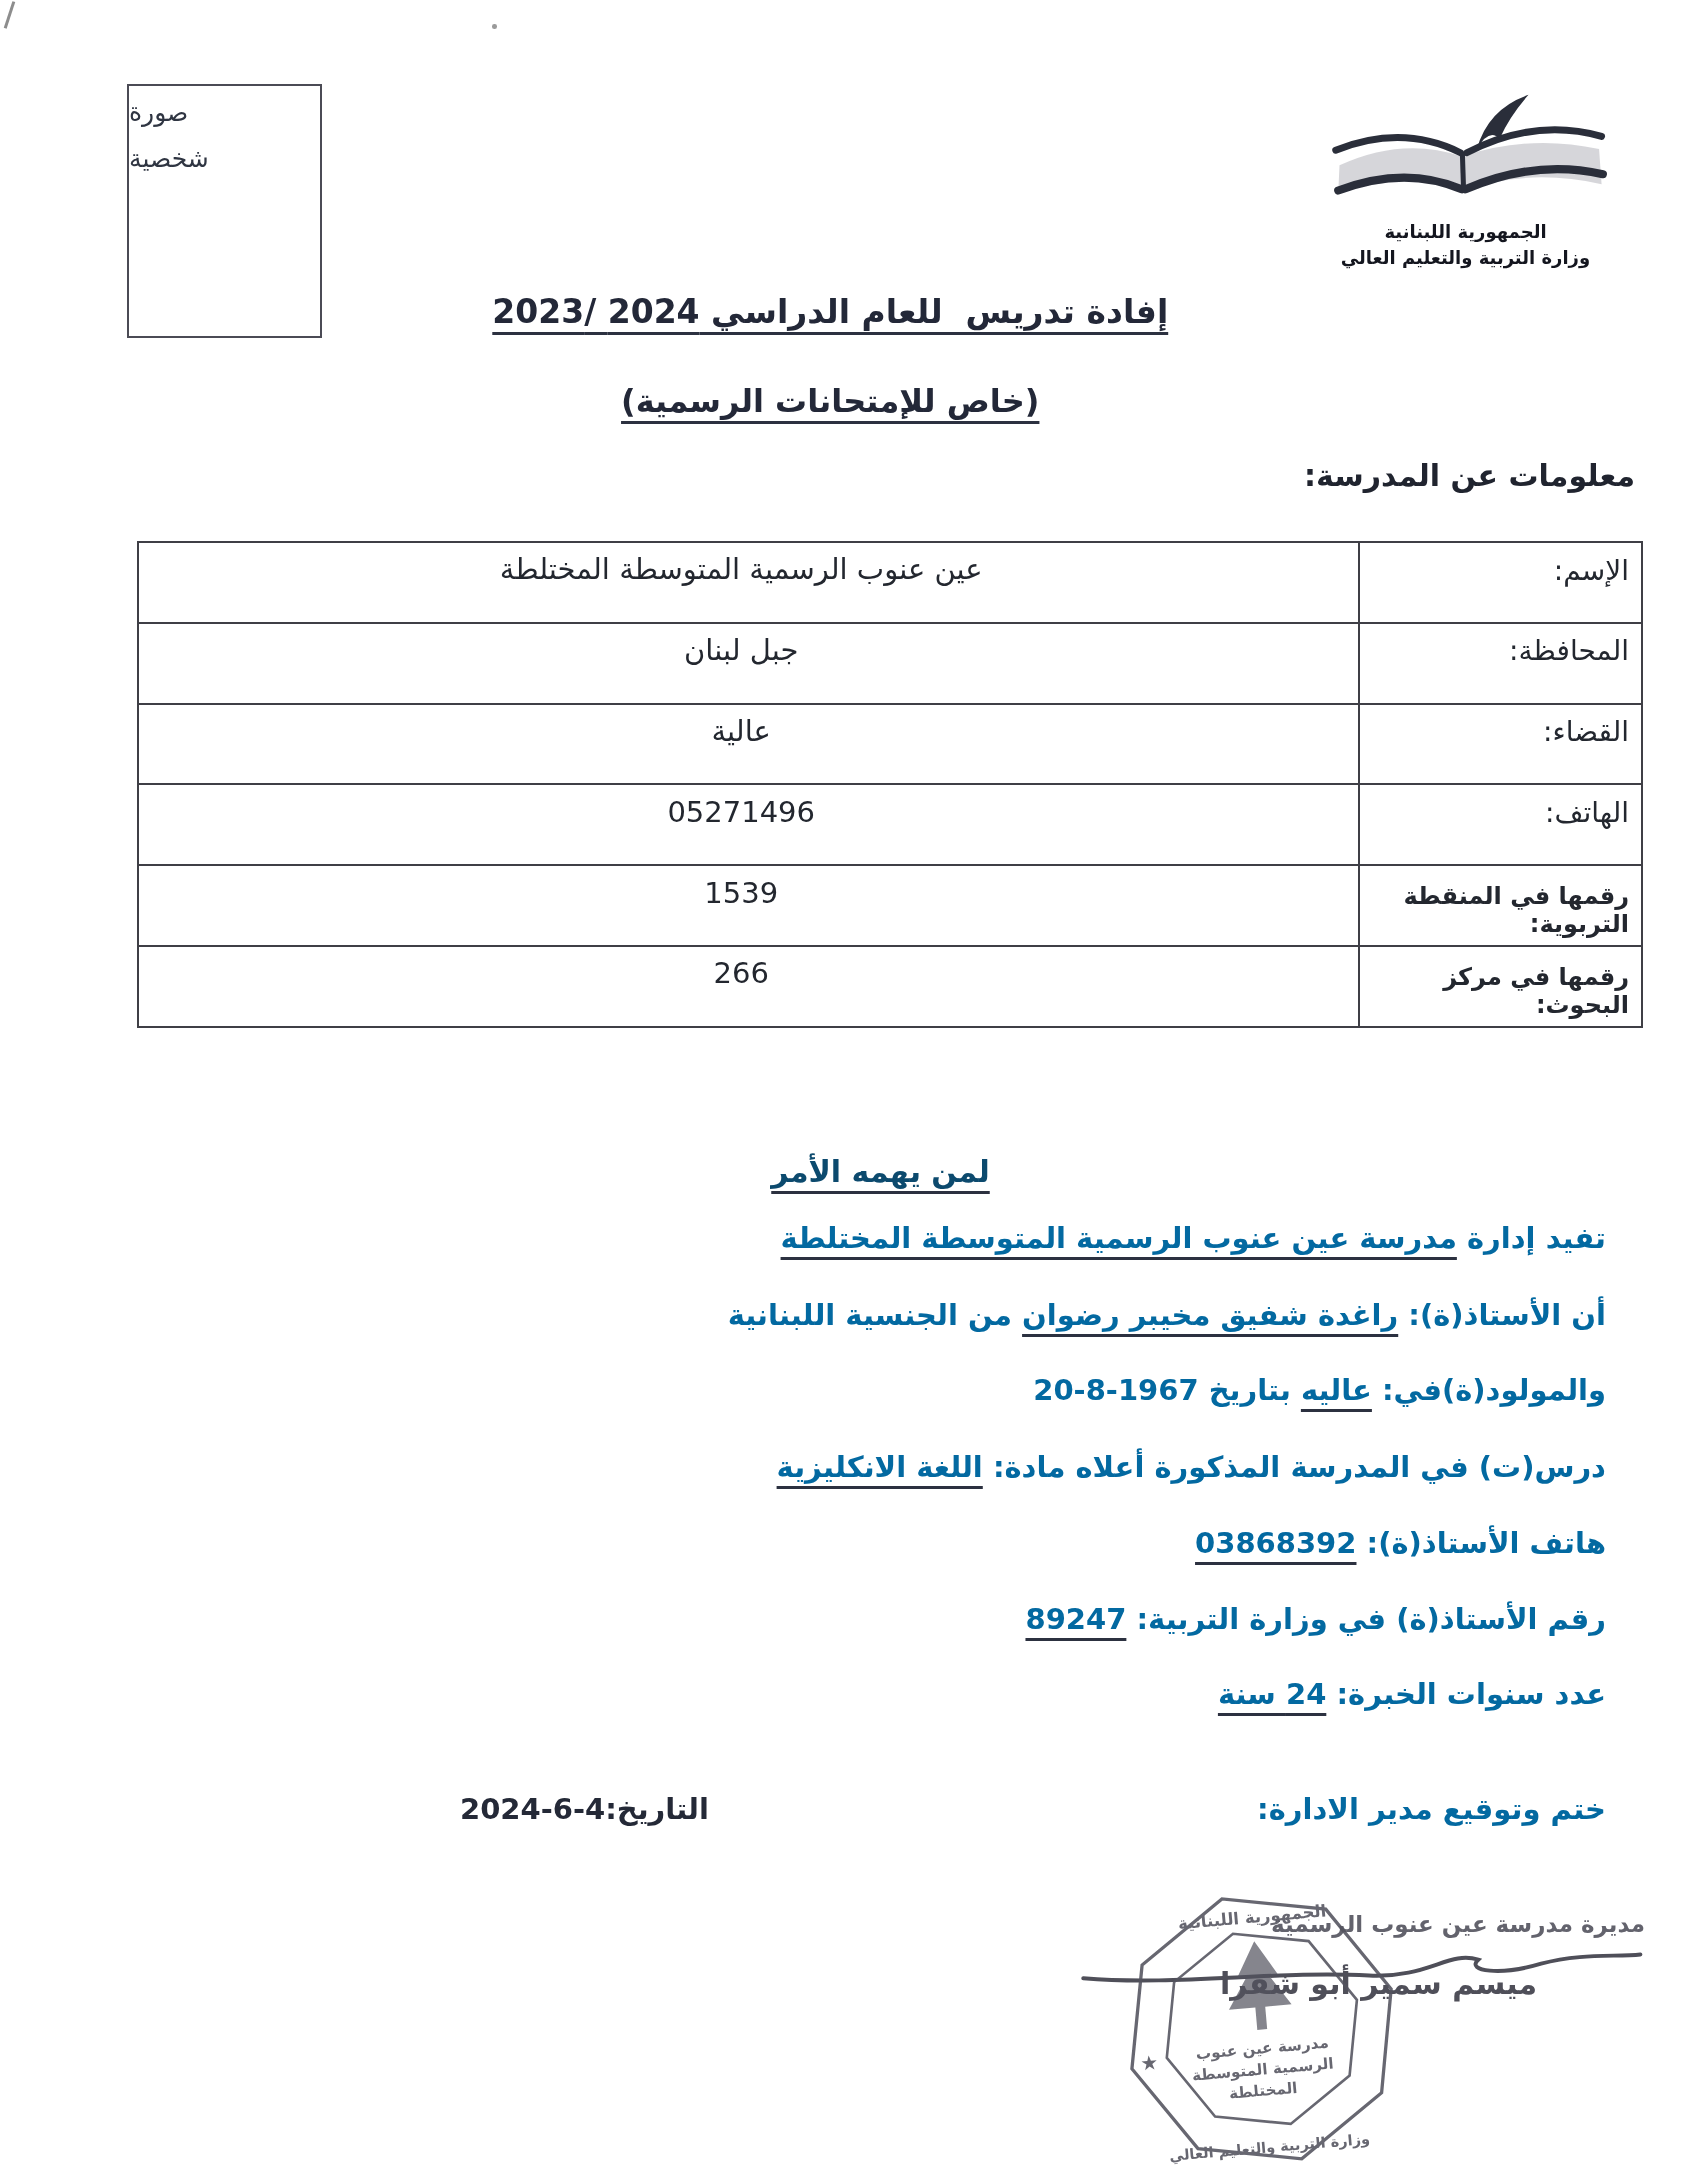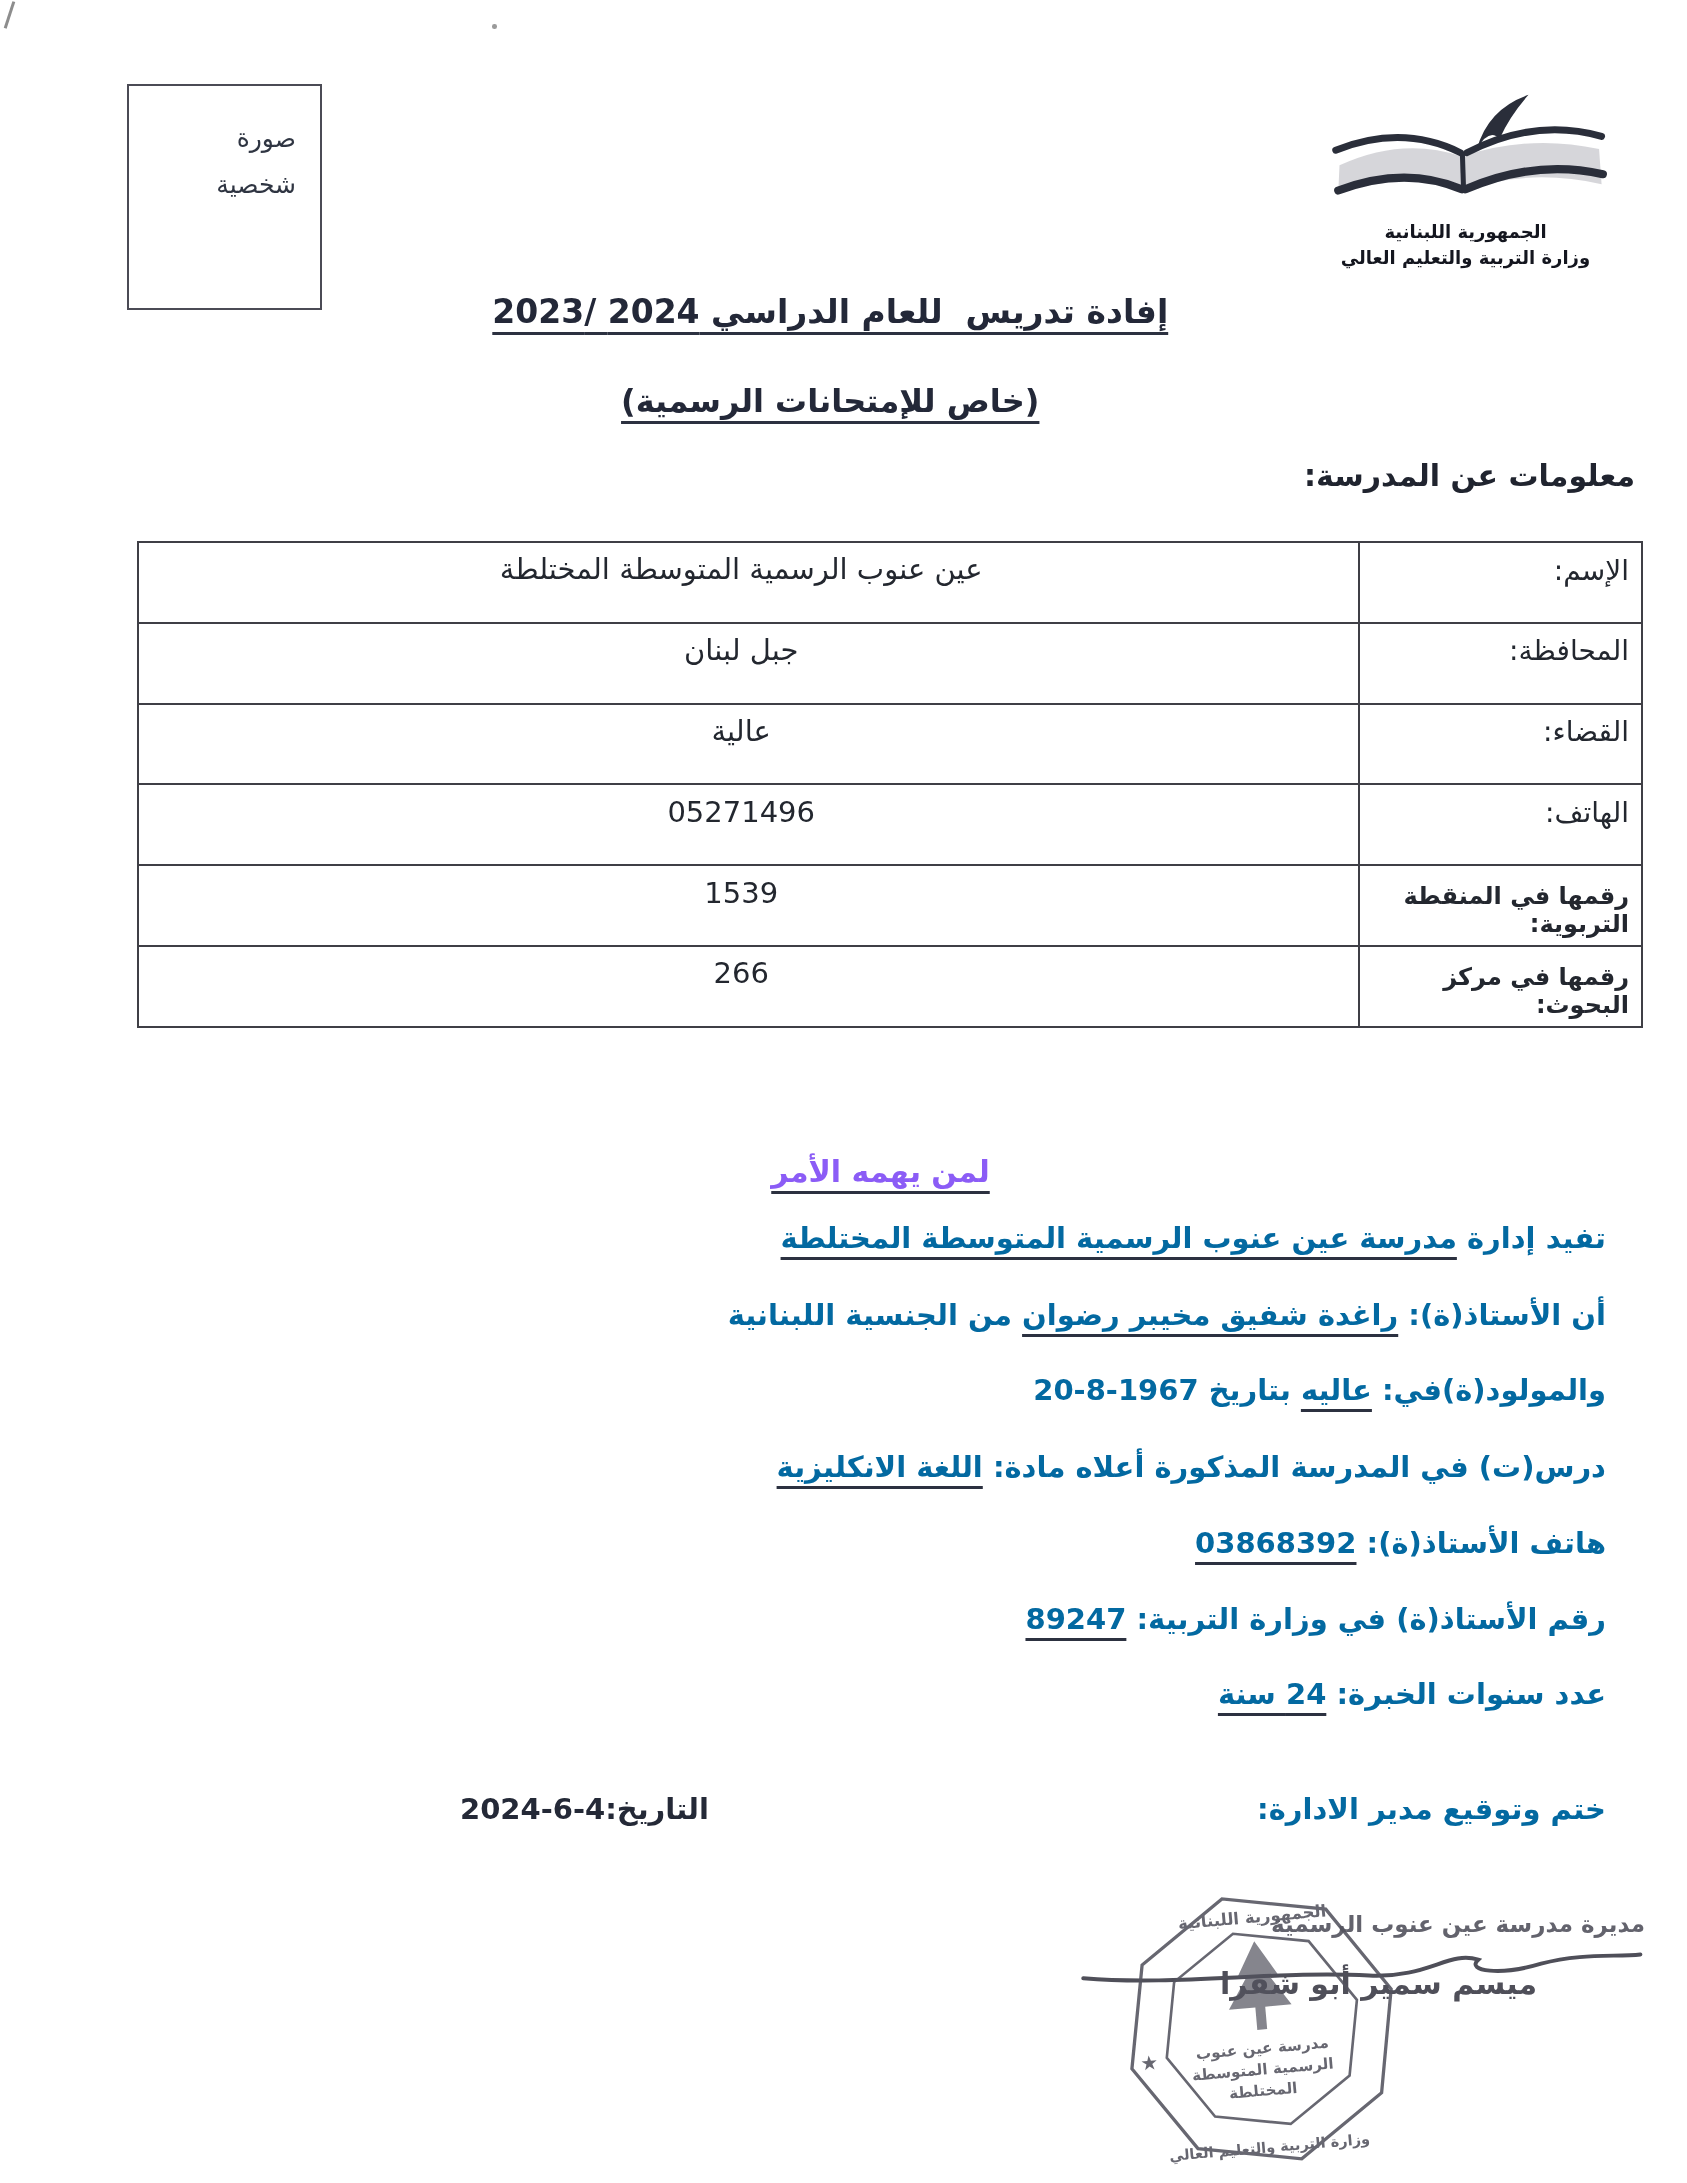--- a/index.html
+++ b/index.html
@@ -5,42 +5,42 @@
   html,body{margin:0;padding:0;background:#e9e9e9;}
   .page{
     position:relative;width:1687px;height:2183px;background:#ffffff;
     overflow:hidden;direction:rtl;
     font-family:"DejaVu Sans",sans-serif;color:#262b38;
   }
   .abs{position:absolute;}
   .u{text-decoration:underline;text-decoration-thickness:2.6px;text-underline-offset:8.6px;text-decoration-color:#2c3140;}
 
   
-  .photo-box{left:127px;top:84px;width:195px;height:226px;border:2px solid #4b4b55;box-sizing:border-box;
-    padding:30px 24px 0 0;text-align:right;font-size:25px;line-height:1.85;color:#2f3542;}
+  .photo-box{left:127px;top:84px;width:195px;height:254px;border:2px solid #4b4b55;box-sizing:border-box;
+    padding:4px 24px 0 0;text-align:left;font-size:25px;line-height:1.85;color:#2f3542;}
 
   
   .logo{top:91px;right:66px;width:311px;text-align:center;}
   .logo-text{font-weight:bold;font-size:18px;line-height:1.45;color:#14161f;}
 
   .title{top:292px;left:0;right:26.5px;text-align:center;font-size:33px;font-weight:600;color:#232838;}
   .subtitle{top:382px;left:0;right:26.5px;text-align:center;font-size:32px;font-weight:600;color:#232838;}
   .school-heading{top:458px;right:52px;font-size:30px;font-weight:bold;color:#20242f;}
 
   
   .school-table{left:137px;top:541px;width:1506px;height:487px;border:2.6px solid #3f3f46;box-sizing:border-box;
     display:flex;flex-direction:column;}
   .trow{flex:1;display:flex;min-height:0;}
   .trow + .trow{border-top:2px solid #3f3f46;}
   .tlabel{width:283px;border-left:2px solid #3f3f46;box-sizing:border-box;
     padding:10.6px 12px 0 4px;font-size:28px;color:#23272f;}
   .tlabel.small{font-size:24px;font-weight:bold;padding-top:16px;}
   .tvalue{flex:1;text-align:center;padding:9.3px 14.6px 0 0;font-size:29px;color:#23272f;}
 
-  .to-whom{top:1154px;left:79px;right:5px;text-align:center;font-size:30px;font-weight:bold;color:#8b5cf6;}
+  .to-whom{top:1154px;left:79px;right:5px;text-align:center;font-size:30px;font-weight:bold;color:#0c4a6e;}
 
   .body-line{right:81px;font-size:29px;font-weight:600;color:#0369a1;white-space:nowrap;}
   .date-line{font-size:29px;font-weight:600;color:#242937;}
 
   .sig-title{top:1911px;right:42px;font-size:23px;font-weight:bold;color:#63636d;}
   .sig-name{top:1966px;right:150px;font-size:30px;font-weight:bold;color:#4f4f59;letter-spacing:1.3px;}
 
   .stamp-svg{left:1057px;top:1880px;transform:rotate(-5deg);opacity:.88;}
   .stamp-svg text{font-family:"DejaVu Sans",sans-serif;fill:#53535e;}
   .squiggle-svg{left:1078px;top:1937px;}

